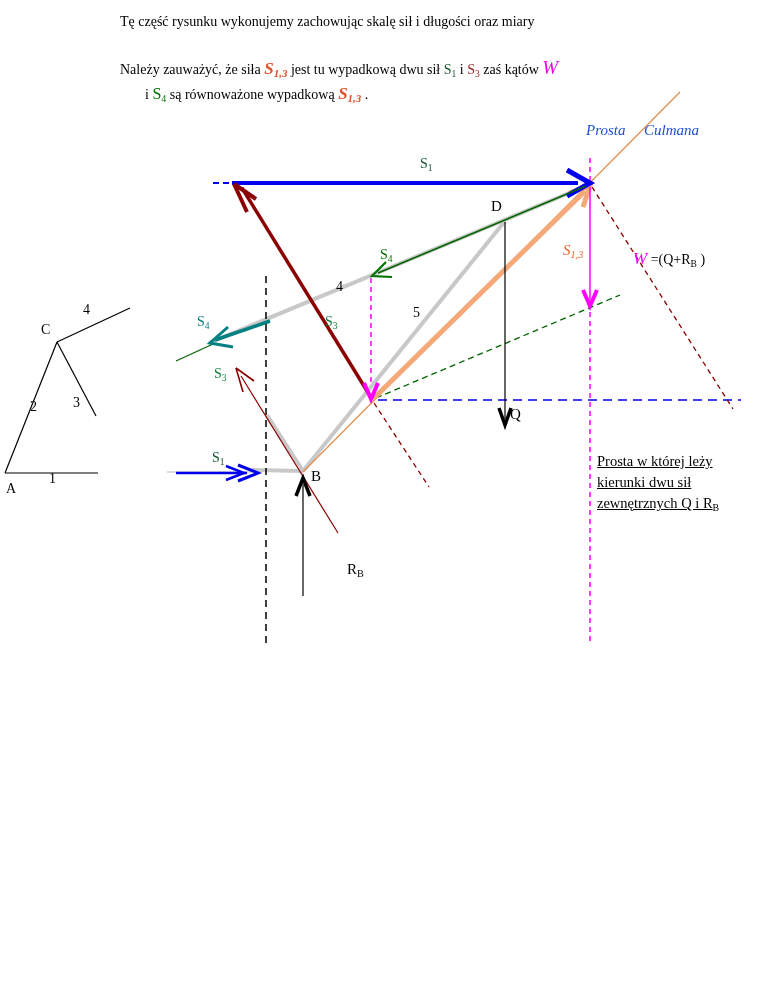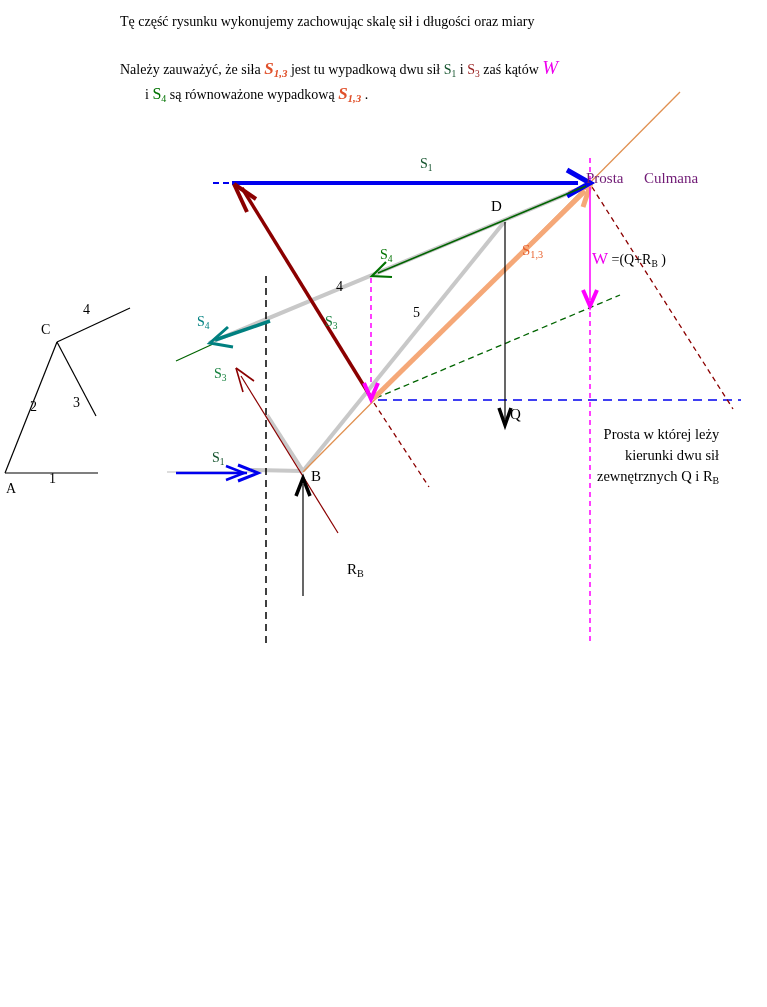--- a/index.html
+++ b/index.html
@@ -1,36 +1,36 @@
 <!DOCTYPE html>
 <html><head>
 <meta charset="utf-8">
 <style>
   html,body{margin:0;padding:0;background:#fff;}
   #canvas{position:relative;width:767px;height:1007px;background:#ffffff;overflow:hidden;
-          font-family:"Liberation Serif","DejaVu Serif",serif;text-align:right;}
+          font-family:"Liberation Serif","DejaVu Serif",serif;}
   svg{position:absolute;left:0;top:0;}
   .lbl{position:absolute;white-space:nowrap;color:#000;font-size:14px;line-height:1.1;}
-  .it{}
+  .it{font-style:italic;margin-left:41px;}
   .sb{font-size:0.68em;vertical-align:-0.28em;}
   .blue{color:#14532d;}
   .maroon{color:#992222;}
   .dkred{color:#15803d;}
   .green{color:#007200;}
   .teal{color:#008080;}
   .orange{color:#e8602c;}
   .magenta{color:#ee00ee;}
   .para{position:absolute;left:120px;font-size:14px;color:#000;white-space:nowrap;}
   .s13txt{font-style:italic;font-size:17px;color:#e0502a;font-weight:bold;}
   .s13txt .sb{font-size:11px;}
   .wtxt{font-style:italic;font-size:19px;color:#ee00ee;}
   .s4txt{font-size:16px;color:#007200;}
   .s4txt .sb{font-size:10px;}
   .sforce{font-size:14px;}
-  .culmann{position:absolute;font-size:15px;color:#701a75;margin-top:48px;}
+  .culmann{position:absolute;font-style:italic;font-size:15px;color:#1d4ed8;}
   .note{position:absolute;left:597px;font-size:14.5px;color:#000;line-height:21px;white-space:nowrap;}
 </style>
 </head>
 <body>
 
 <div id="canvas">
 
   <svg width="767" height="1007" viewBox="0 0 767 1007">
 
     <g stroke="#c8c8c8" fill="none">
@@ -112,21 +112,21 @@
     <span>Należy zauważyć, że siła </span><span class="s13txt"><span>S</span><span class="sb">1,3</span></span><span> jest tu wypadkową dwu sił </span><span class="blue sforce"><span>S</span><span class="sb">1</span></span><span> i </span><span class="maroon sforce"><span>S</span><span class="sb">3</span></span><span>  zaś kątów </span><span class="wtxt">W</span>
   </div>
 
   <div class="para" style="top:84px;margin-left:25px;">
     <span>i </span><span class="s4txt"><span>S</span><span class="sb">4</span></span><span>  są równoważone wypadkową </span><span class="s13txt"><span>S</span><span class="sb">1,3</span></span><span> .</span>
   </div>
 
   <div class="culmann" style="left:586px;top:122px;">Prosta</div>
   <div class="culmann" style="left:644px;top:122px;">Culmana</div>
 
-  <div class="note" style="top:424px;">
+  <div class="note" style="top:451px;text-decoration:underline;">
     <div>Prosta w której leży</div>
     <div>kierunki dwu sił</div>
     <div><span>zewnętrznych Q i R</span><span class="sb">B</span></div>
   </div>
 
   <div class="lbl blue" style="left:420px;top:156px;"><span>S</span><span class="sb">1</span></div>
   <div class="lbl blue" style="left:212px;top:450px;"><span>S</span><span class="sb">1</span></div>
   <div class="lbl dkred" style="left:325px;top:314px;"><span>S</span><span class="sb">3</span></div>
   <div class="lbl dkred" style="left:214px;top:366px;"><span>S</span><span class="sb">3</span></div>
   <div class="lbl green" style="left:380px;top:247px;"><span>S</span><span class="sb">4</span></div>

